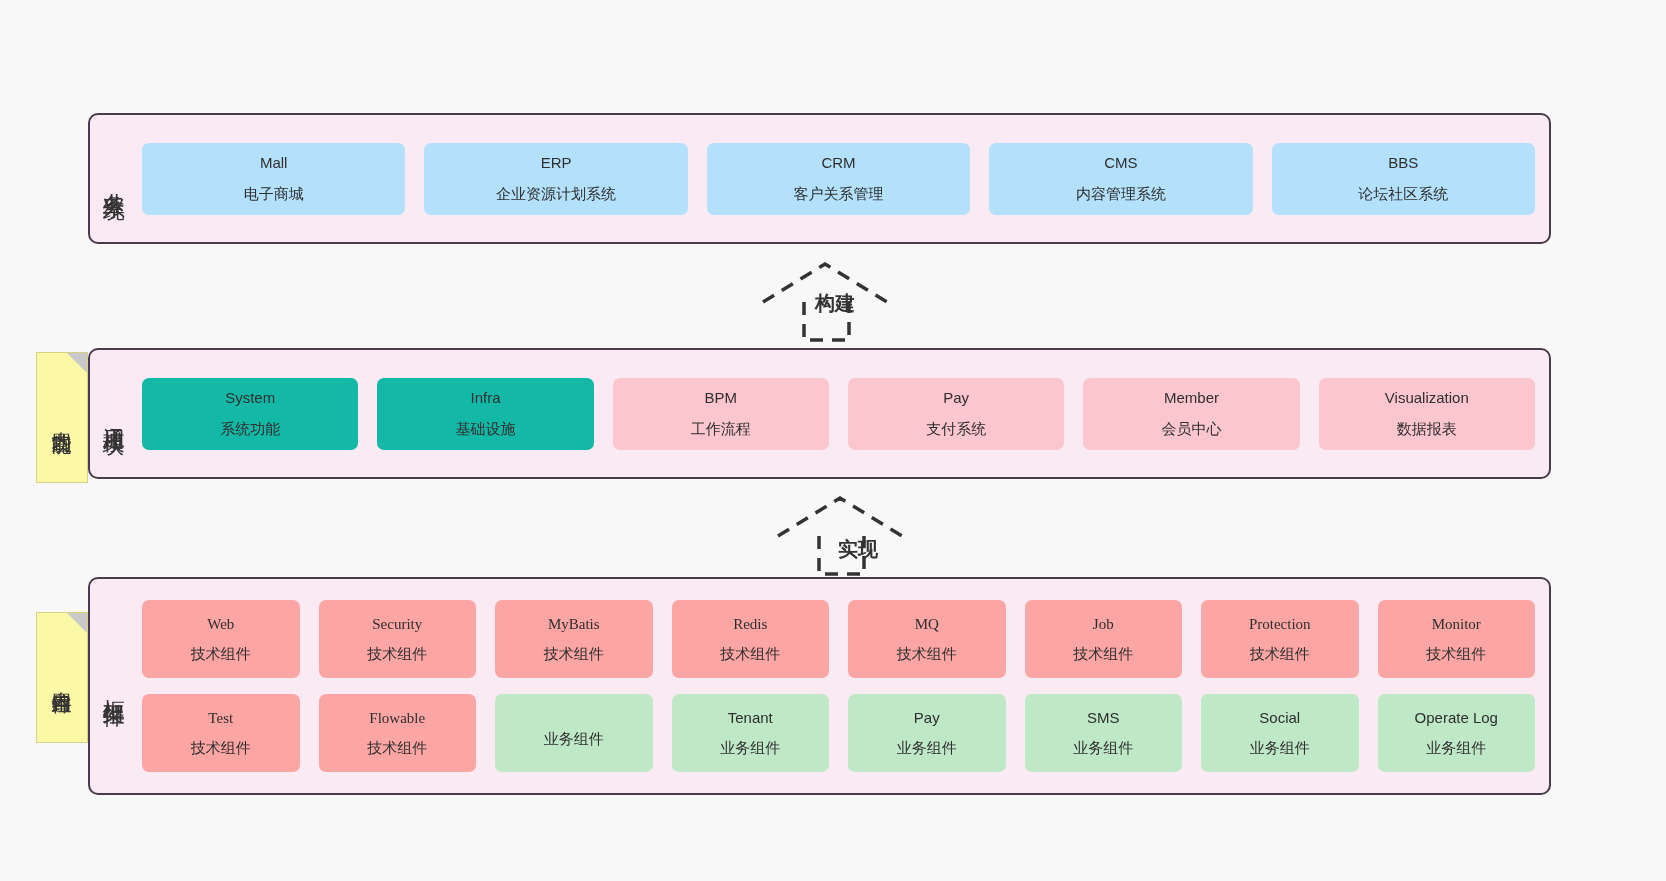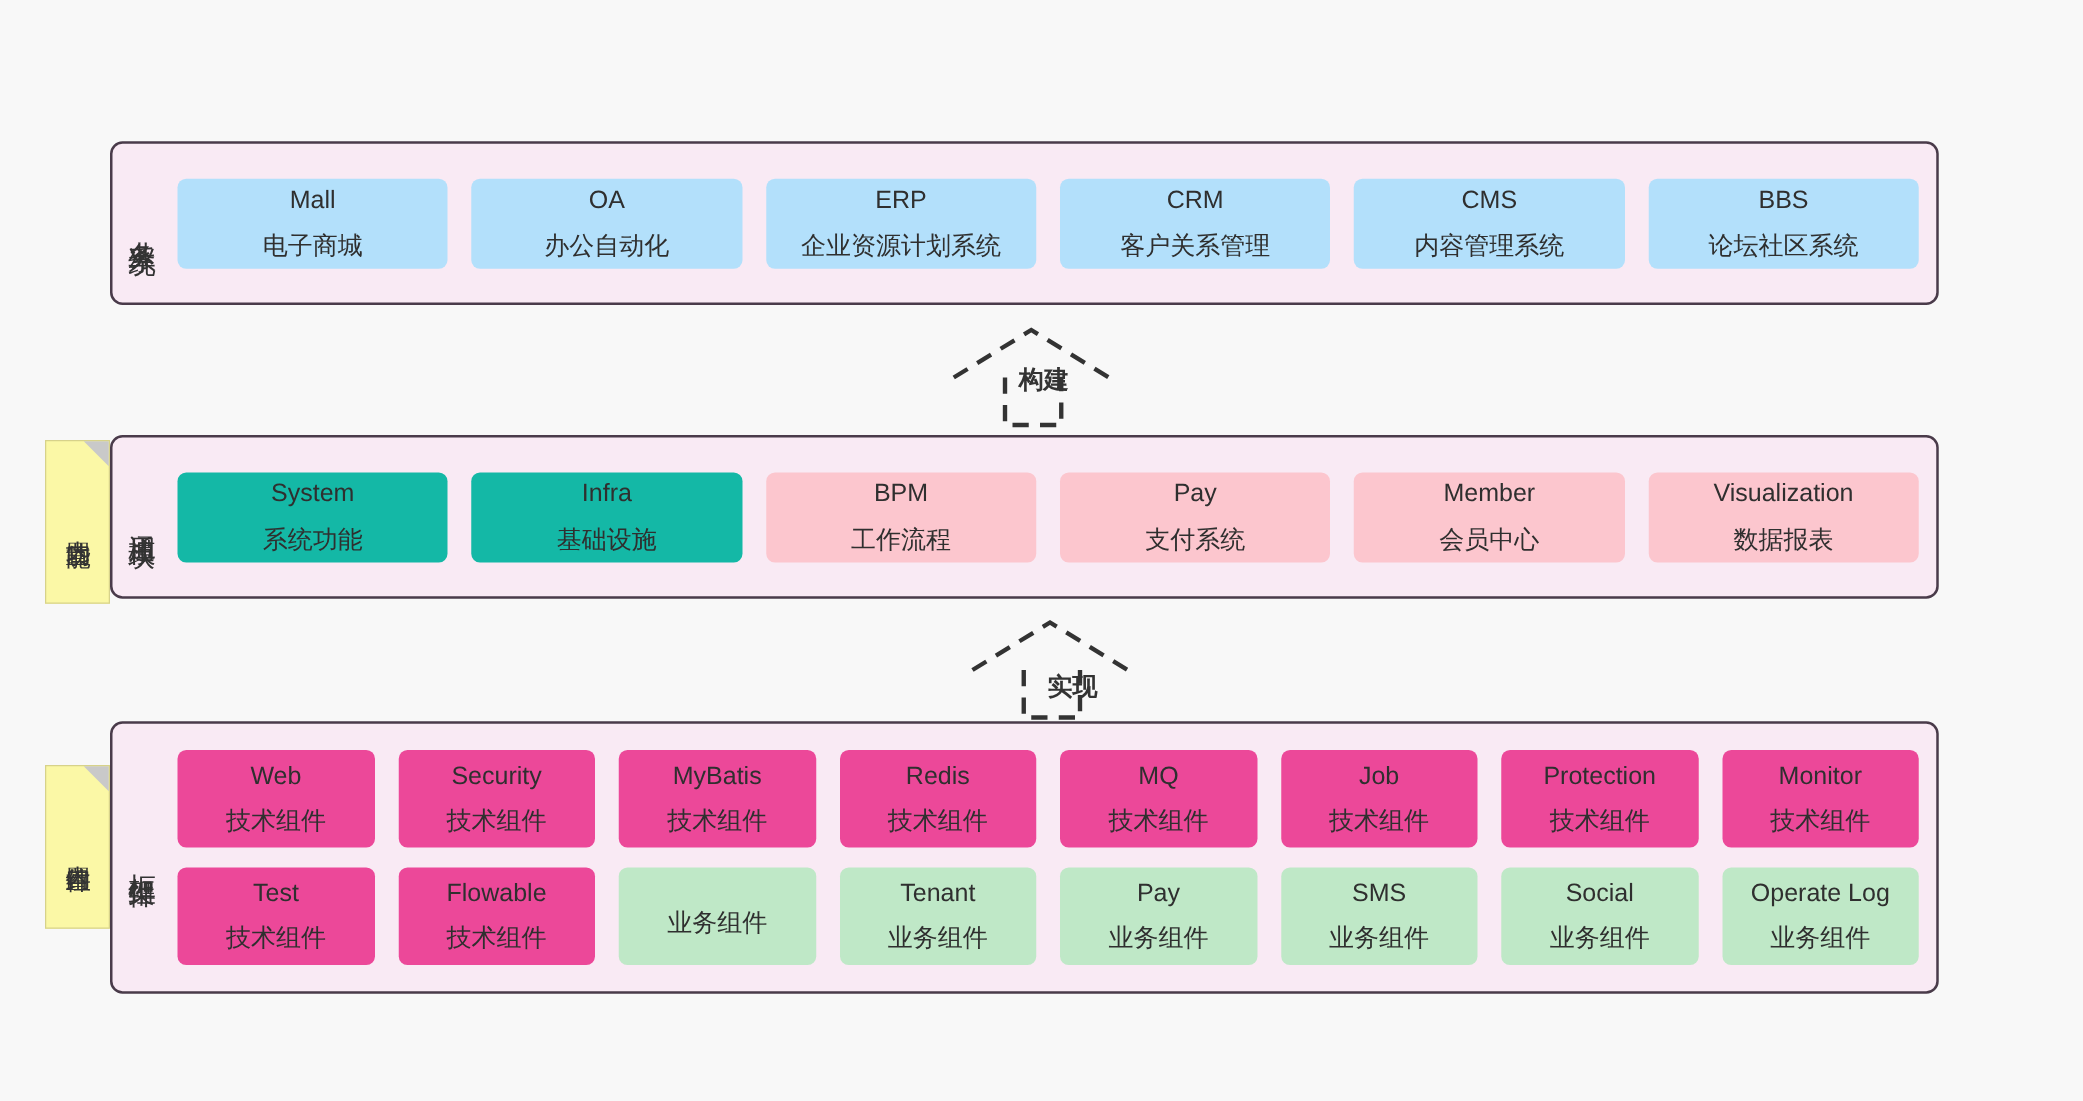--- a/index.html
+++ b/index.html
@@ -69,34 +69,34 @@
 
   .box {
     flex: 1 1 0;
     box-sizing: border-box;
     border-radius: 7px;
     display: flex;
     flex-direction: column;
     align-items: center;
     justify-content: center;
     text-align: center;
-    font-size: 20px;
+    font-size: 15px;
     line-height: 1.22;
     color: #2f2f2f;
     padding: 6px 0;
     min-width: 0;
   }
   .box .t-en { display: block; }
   .box .t-cn { display: block; margin-top: 12px; }
 
   
   .c-blue       { background: #b3e0fb; }
   .c-red        { background: #14b8a6; }
   .c-pink       { background: #fcc6ce; }
-  .c-green      { background: #ec4899; }
+  .c-green      { background: #fca5a5; font-family: Liberation Serif, serif; }
   .c-lightgreen { background: #bfe8c7; }
 
   
   #layer-business  { left: 88px;  top: 113px; width: 1463px; height: 131px; }
   #layer-common    { left: 88px;  top: 348px; width: 1463px; height: 131px; }
   #layer-framework { left: 88px;  top: 577px; width: 1463px; height: 218px; }
 
   #layer-business  .row .box { height: 72px; }
   #layer-common    .row .box { height: 72px; }
   #layer-framework .row .box { height: 78px; }
@@ -158,24 +158,20 @@
 
   <div class="layer" id="layer-business">
     <div class="layer-label">业务系统</div>
     <div class="layer-body">
       <div class="row">
         <div class="box c-blue">
           <span class="t-en">Mall</span>
           <span class="t-cn">电子商城</span>
         </div>
         <div class="box c-blue">
-          <span class="t-en">OA</span>
-          <span class="t-cn">办公自动化</span>
-        </div>
-        <div class="box c-blue">
           <span class="t-en">ERP</span>
           <span class="t-cn">企业资源计划系统</span>
         </div>
         <div class="box c-blue">
           <span class="t-en">CRM</span>
           <span class="t-cn">客户关系管理</span>
         </div>
         <div class="box c-blue">
           <span class="t-en">CMS</span>
           <span class="t-cn">内容管理系统</span>

